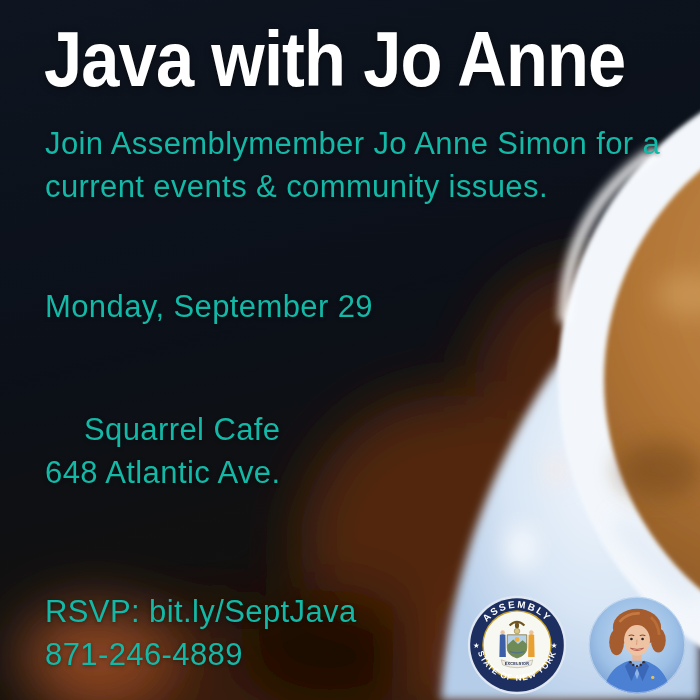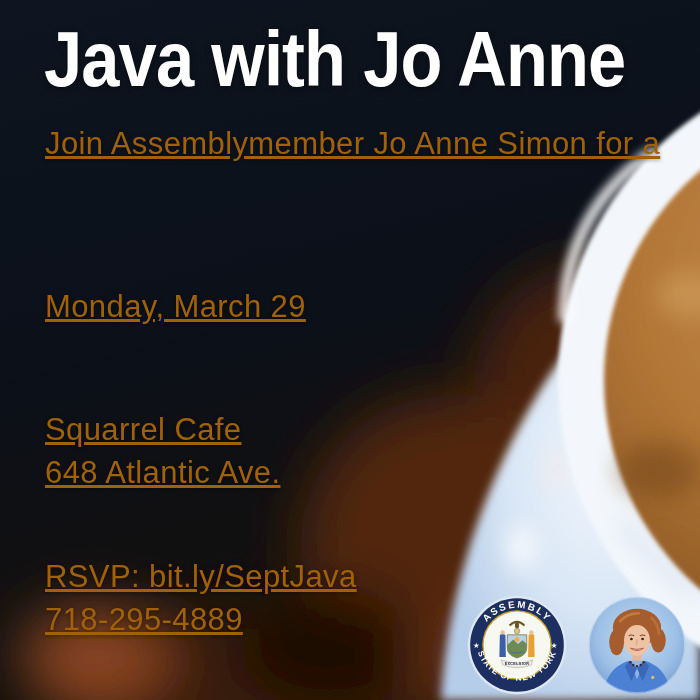--- a/index.html
+++ b/index.html
@@ -11,31 +11,30 @@
   .bg-photo { position:absolute; left:0; top:0; width:700px; height:700px; }
   .title {
     position:absolute; left:44px; top:20px;
     font-size:78px; line-height:1; font-weight:700; color:#ffffff;
     letter-spacing:-1px; white-space:nowrap;
     transform:scaleX(0.88); transform-origin:left top;
     text-shadow:0 2px 8px rgba(0,0,0,0.45);
     margin:0;
   }
   .txt-block {
-    position:absolute; left:45px; color:#a16207;
+    position:absolute; left:45px; color:#14b8a6;
     font-size:31px; line-height:43px; letter-spacing:0.4px; font-weight:400;
     text-shadow:0 1px 4px rgba(0,0,0,0.40);
     white-space:nowrap;
-    text-decoration:underline;
   }
   .txt-block span { display:block; }
   .desc  { top:122px; }
   .when  { top:285px; }
-  .where { top:408px; }
-  .rsvp  { top:555px; }
+  .where { top:408px;text-align:right; }
+  .rsvp  { top:590px; }
   .badge { position:absolute; width:102px; height:102px; top:594px; }
   .badge-seal  { left:466px; }
   .badge-photo { left:586px; }
   .badge svg { width:100%; height:100%; display:block; }
   .seal-text { font-family:"Liberation Sans", sans-serif; }
 </style>
 </head>
 <body>
 
 <div class="flyer">
@@ -103,34 +102,35 @@
         <ellipse cx="660" cy="470" rx="42" ry="28" fill="#6e4218"></ellipse>
       </g>
       <path d="M 652,152 Q 566,212 564,318" stroke="#ffffff" stroke-width="11" fill="none" stroke-linecap="round" opacity="0.9" filter="url(#b5)"></path>
     </g>
   </svg>
 
   <h1 class="title">Java with Jo Anne</h1>
 
   <div class="txt-block desc">
     <span>Join Assemblymember Jo Anne Simon for a</span>
+    <span>current events &amp; community issues.</span>
   </div>
 
   <div class="txt-block when">
-    <span>Monday, March 29</span>
+    <span>Monday, September 29</span>
   </div>
 
   <div class="txt-block where">
     <span>Squarrel Cafe</span>
     <span>648 Atlantic Ave.</span>
   </div>
 
   <div class="txt-block rsvp">
     <span>RSVP: bit.ly/SeptJava</span>
-    <span>718-295-4889</span>
+    <span>871-246-4889</span>
   </div>
 
   <div class="badge badge-seal">
     <svg viewBox="0 0 110 110" aria-hidden="true">
       <defs>
         <path id="sealTop" d="M 13,57 A 42,42 0 0 1 97,57"></path>
         <path id="sealBot" d="M 10.5,49 A 44.5,44.5 0 0 0 99.5,49"></path>
       </defs>
       <circle cx="55" cy="55" r="53" fill="#dfe8f2"></circle>
       <circle cx="55" cy="55" r="50.5" fill="#1d2e60"></circle>

